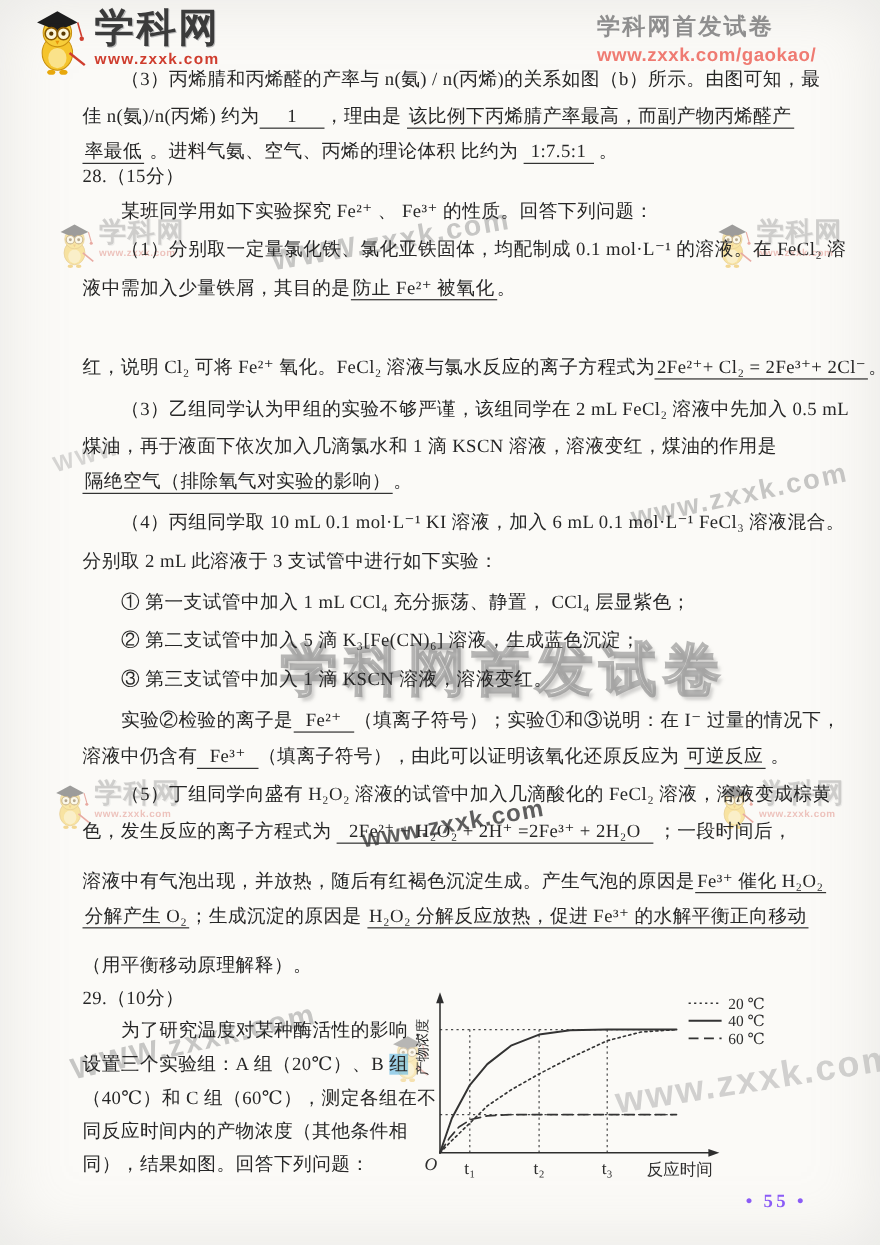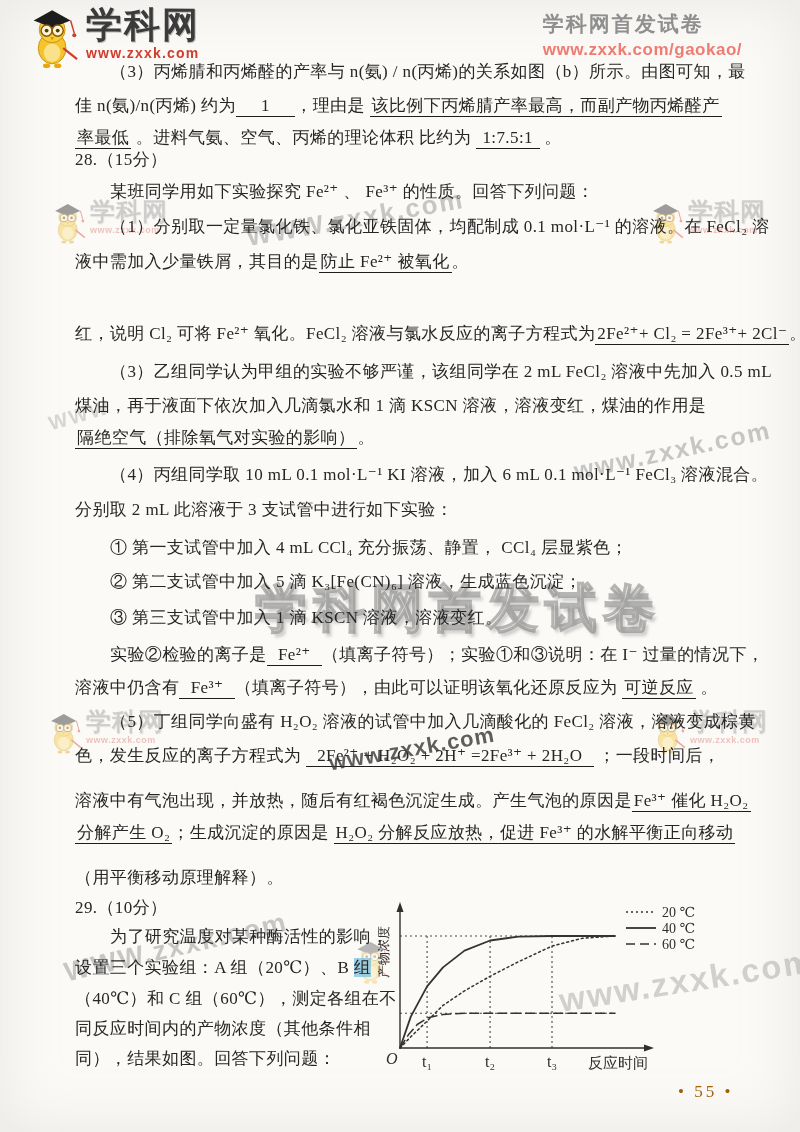--- a/index.html
+++ b/index.html
@@ -40,21 +40,21 @@
   .wm-logo-title{font-family:"Liberation Sans","DejaVu Sans",sans-serif;font-weight:bold;font-size:25px;
                  color:rgba(125,125,125,.8);letter-spacing:1px;line-height:27px;text-shadow:1px 1px 0 rgba(200,200,200,.6);}
   .wm-logo-url{font-family:"Liberation Sans","DejaVu Sans",sans-serif;font-weight:bold;font-size:9px;
                color:rgba(212,94,82,.85);letter-spacing:.5px;}
   .wm-owl-only{position:absolute;opacity:.3;z-index:1;}
   .wm-owl-only svg{width:40px;height:52px;}
 
   
   .chart{position:absolute;left:378px;top:886px;z-index:2;}
   .chart text{font-family:"Liberation Serif","DejaVu Serif",serif;fill:#2e2e2e;}
-  .pageno{position:absolute;left:678px;top:1082px;font-size:17px;color:#a16207;letter-spacing:3px;z-index:2;}
+  .pageno{position:absolute;left:678px;top:1082px;font-size:17px;color:#8b5cf6;letter-spacing:3px;z-index:2;font-weight:bold;}
 </style>
 </head>
 <body>
 
 <div class="page">
 
   <svg width="0" height="0" style="position:absolute" aria-hidden="true">
     <symbol id="owl" viewBox="0 0 60 78">
       <ellipse cx="28" cy="50" rx="15" ry="17" fill="#f5c42c" stroke="#c89010" stroke-width="1"></ellipse>
       <ellipse cx="28" cy="55" rx="9" ry="10" fill="#fae28a"></ellipse>
@@ -145,21 +145,21 @@
   <div class="line" style="left:75px;top:148px"><span>28.（15分）</span></div>
   <div class="line" style="left:110px;top:180px"><span>某班同学用如下实验探究 Fe²⁺ 、 Fe³⁺ 的性质。回答下列问题：</span></div>
   <div class="line" style="left:110px;top:215px"><span>（1）分别取一定量氯化铁、氯化亚铁固体，均配制成 0.1 mol·L⁻¹ 的溶液。在 FeCl₂ 溶</span></div>
   <div class="line" style="left:75px;top:250px"><span>液中需加入少量铁屑，其目的是</span><span class="u">防止 Fe²⁺ 被氧化</span><span>。</span></div>
   <div class="line" style="left:75px;top:322px"><span>红，说明 Cl₂ 可将 Fe²⁺ 氧化。FeCl₂ 溶液与氯水反应的离子方程式为</span><span class="u">2Fe²⁺+ Cl₂ = 2Fe³⁺+ 2Cl⁻</span><span>。</span></div>
   <div class="line" style="left:110px;top:360px"><span>（3）乙组同学认为甲组的实验不够严谨，该组同学在 2 mL FeCl₂ 溶液中先加入 0.5 mL</span></div>
   <div class="line" style="left:75px;top:394px"><span>煤油，再于液面下依次加入几滴氯水和 1 滴 KSCN 溶液，溶液变红，煤油的作用是</span></div>
   <div class="line" style="left:75px;top:426px"><span class="u">隔绝空气（排除氧气对实验的影响）</span><span>。</span></div>
   <div class="line" style="left:110px;top:463px"><span>（4）丙组同学取 10 mL 0.1 mol·L⁻¹ KI 溶液，加入 6 mL 0.1 mol·L⁻¹ FeCl₃ 溶液混合。</span></div>
   <div class="line" style="left:75px;top:498px"><span>分别取 2 mL 此溶液于 3 支试管中进行如下实验：</span></div>
-  <div class="line" style="left:110px;top:536px"><span>① 第一支试管中加入 4 mL CCl₄ 充分振荡、静置， CCl₄ 层显紫色；</span></div>
+  <div class="line" style="left:110px;top:536px"><span>① 第一支试管中加入 1 mL CCl₄ 充分振荡、静置， CCl₄ 层显紫色；</span></div>
   <div class="line" style="left:110px;top:570px"><span>② 第二支试管中加入 5 滴 K₃[Fe(CN)₆] 溶液，生成蓝色沉淀；</span></div>
   <div class="line" style="left:110px;top:606px"><span>③ 第三支试管中加入 1 滴 KSCN 溶液，溶液变红。</span></div>
   <div class="line" style="left:110px;top:643px"><span>实验②检验的离子是</span><span class="u">  Fe²⁺  </span><span>（填离子符号）；实验①和③说明：在 I⁻ 过量的情况下，</span></div>
   <div class="line" style="left:75px;top:676px"><span>溶液中仍含有</span><span class="u">  Fe³⁺  </span><span>（填离子符号），由此可以证明该氧化还原反应为 </span><span class="u">可逆反应</span><span> 。</span></div>
   <div class="line" style="left:110px;top:710px"><span>（5）丁组同学向盛有 H₂O₂ 溶液的试管中加入几滴酸化的 FeCl₂ 溶液，溶液变成棕黄</span></div>
   <div class="line" style="left:75px;top:744px"><span>色，发生反应的离子方程式为 </span><span class="u">  2Fe²⁺ + H₂O₂ + 2H⁺ =2Fe³⁺ + 2H₂O  </span><span> ；一段时间后，</span></div>
   <div class="line" style="left:75px;top:789px"><span>溶液中有气泡出现，并放热，随后有红褐色沉淀生成。产生气泡的原因是</span><span class="u">Fe³⁺ 催化 H₂O₂</span></div>
   <div class="line" style="left:75px;top:821px"><span class="u">分解产生 O₂</span><span>；生成沉淀的原因是 </span><span class="u">H₂O₂ 分解反应放热，促进 Fe³⁺ 的水解平衡正向移动</span></div>
   <div class="line" style="left:75px;top:866px"><span>（用平衡移动原理解释）。</span></div>
 

